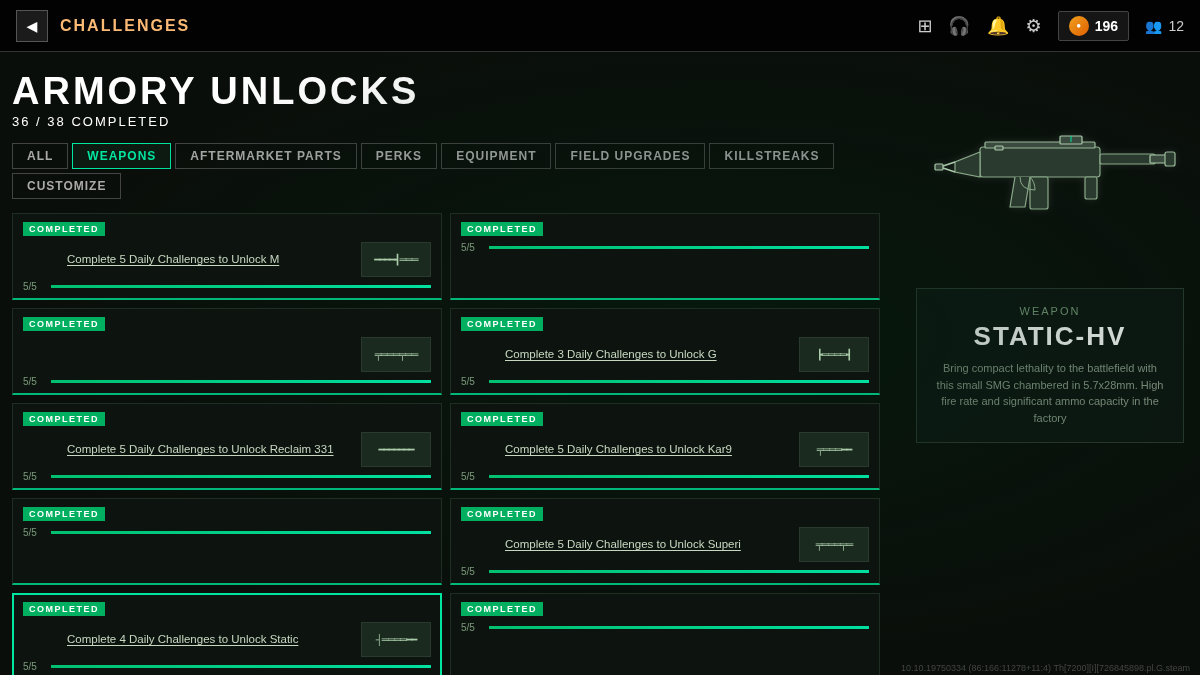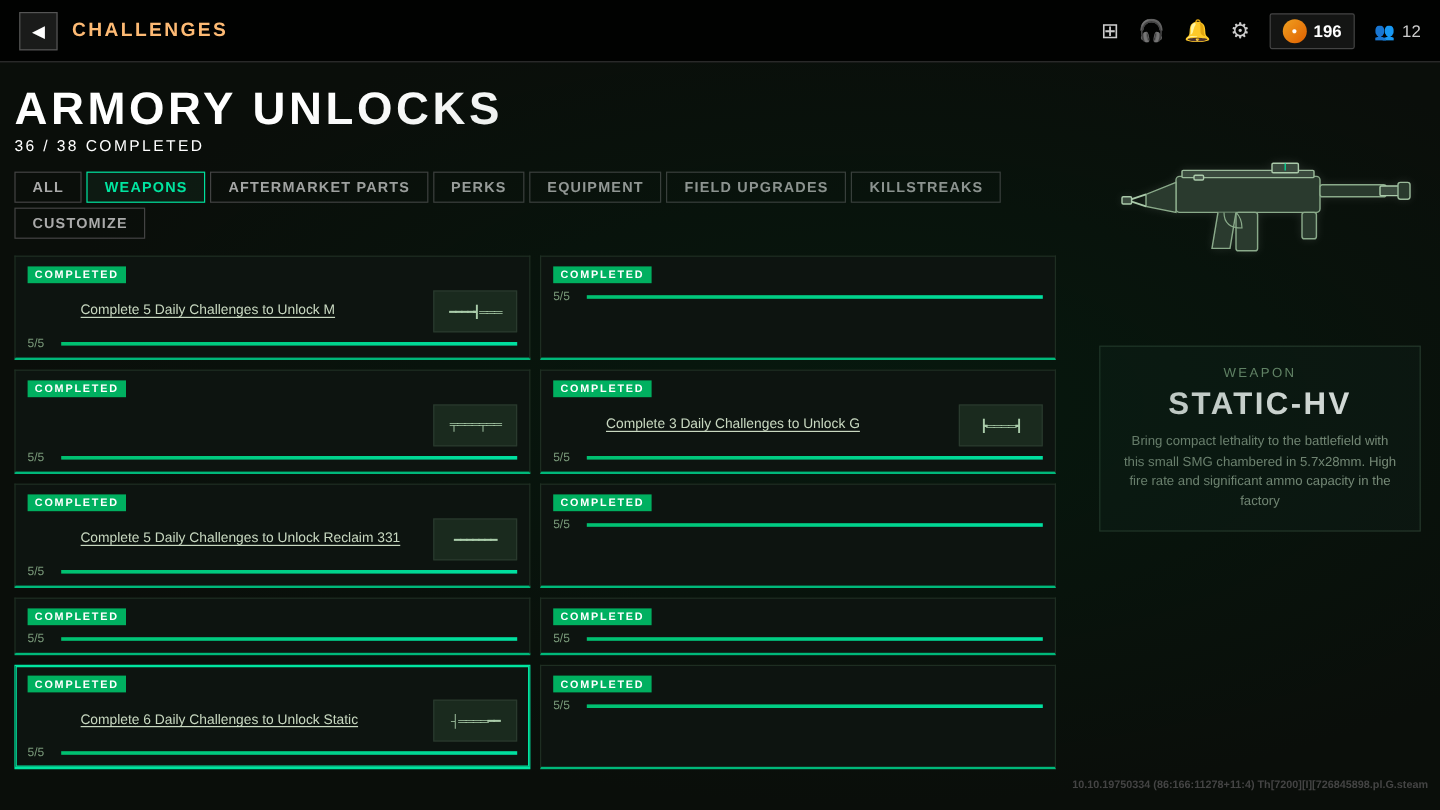--- a/index.html
+++ b/index.html
@@ -311,25 +311,24 @@
 
     .weapon-desc {
       color: #8a9a88;
       font-size: 11px;
       line-height: 1.5;
     }
 
     
     .debug-text {
       position: absolute;
-      bottom: 16px;
+      bottom: 2px;
       right: 10px;
       color: #444;
       font-size: 9px;
-      font-weight: bold;
     }
 
     
     .gun-svg {
       filter: drop-shadow(0 0 4px rgba(255,255,255,0.1));
     }
 
     
     .smg-icon { font-size: 10px; color: #aaccaa; letter-spacing: -1px; }
   </style>
@@ -446,49 +445,61 @@
     </div>
     <div class="progress-row">
       <span class="progress-label">5/5</span>
       <div class="progress-bar-bg">
         <div class="progress-bar-fill" style="width:100%"></div>
       </div>
     </div>
   </div>
         <div class="challenge-card">
     <div class="completed-badge">COMPLETED</div>
-    <div class="progress-row">
-      <span class="progress-label">5/5</span>
-      <div class="progress-bar-bg">
-        <div class="progress-bar-fill" style="width:100%"></div>
-      </div>
-    </div>
-  </div>
-        <div class="challenge-card">
-    <div class="completed-badge">COMPLETED</div>
-    <div class="progress-row">
-      <span class="progress-label">5/5</span>
-      <div class="progress-bar-bg">
-        <div class="progress-bar-fill" style="width:100%"></div>
-      </div>
-    </div>
-  </div>
-        <div class="challenge-card">
-    <div class="completed-badge">COMPLETED</div>
+    <div class="challenge-row">
+      <span class="challenge-text">Complete 5 Daily Challenges to Unlock Kar9</span>
+      <div class="weapon-thumb">
+        <span class="smg-icon">╤═══━━</span>
+      </div>
+    </div>
+    <div class="progress-row">
+      <span class="progress-label">5/5</span>
+      <div class="progress-bar-bg">
+        <div class="progress-bar-fill" style="width:100%"></div>
+      </div>
+    </div>
+  </div>
+        <div class="challenge-card">
+    <div class="completed-badge">COMPLETED</div>
+    <div class="progress-row">
+      <span class="progress-label">5/5</span>
+      <div class="progress-bar-bg">
+        <div class="progress-bar-fill" style="width:100%"></div>
+      </div>
+    </div>
+  </div>
+        <div class="challenge-card">
+    <div class="completed-badge">COMPLETED</div>
+    <div class="challenge-row">
+      <span class="challenge-text">Complete 5 Daily Challenges to Unlock Superi</span>
+      <div class="weapon-thumb">
+        <span class="smg-icon">╤═══╤═</span>
+      </div>
+    </div>
     <div class="progress-row">
       <span class="progress-label">5/5</span>
       <div class="progress-bar-bg">
         <div class="progress-bar-fill" style="width:100%"></div>
       </div>
     </div>
   </div>
         <div class="challenge-card selected">
     <div class="completed-badge">COMPLETED</div>
     <div class="challenge-row">
-      <span class="challenge-text">Complete 6 Daily Challenges to Unlock Static</span>
+      <span class="challenge-text">Complete 4 Daily Challenges to Unlock Static</span>
       <div class="weapon-thumb">
         <span class="smg-icon">┤════━━</span>
       </div>
     </div>
     <div class="progress-row">
       <span class="progress-label">5/5</span>
       <div class="progress-bar-bg">
         <div class="progress-bar-fill" style="width:100%"></div>
       </div>
     </div>

